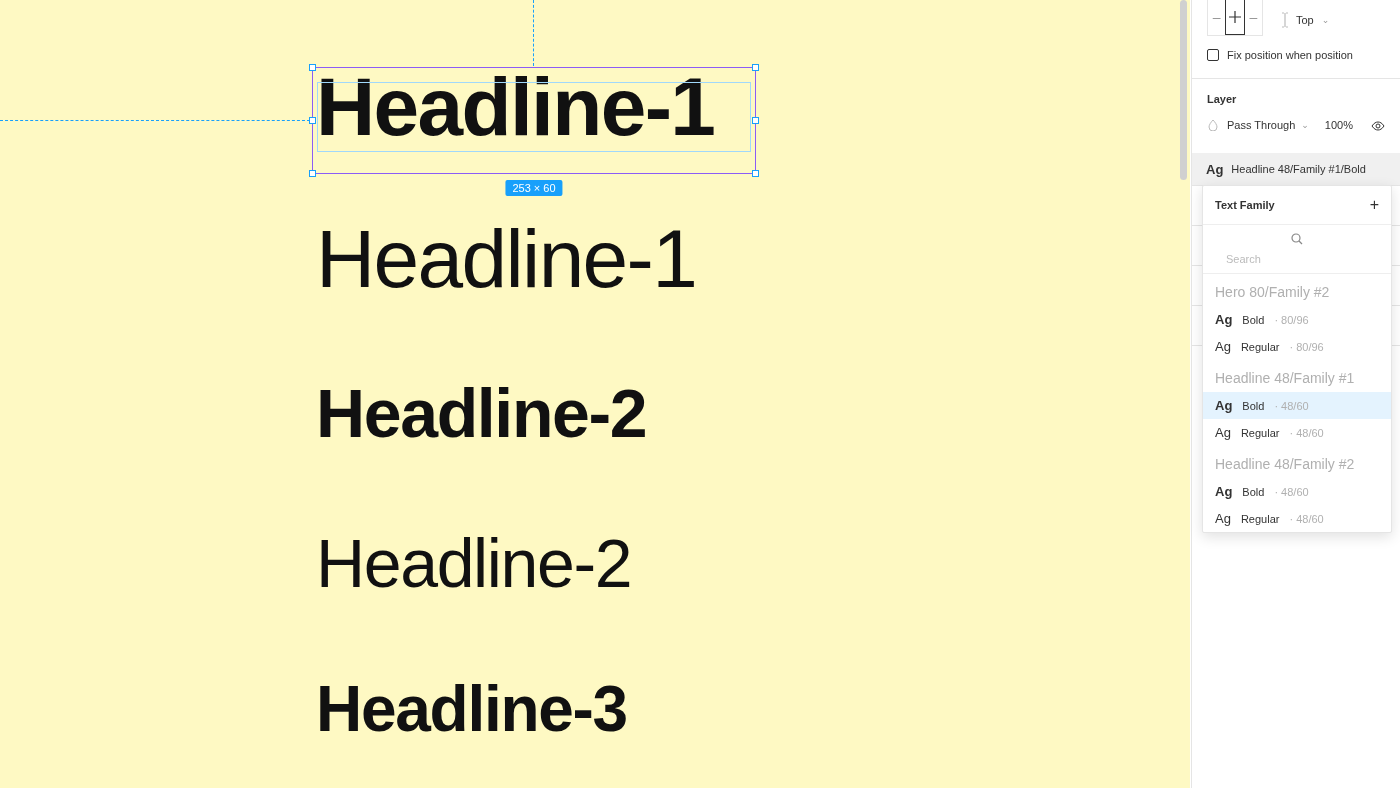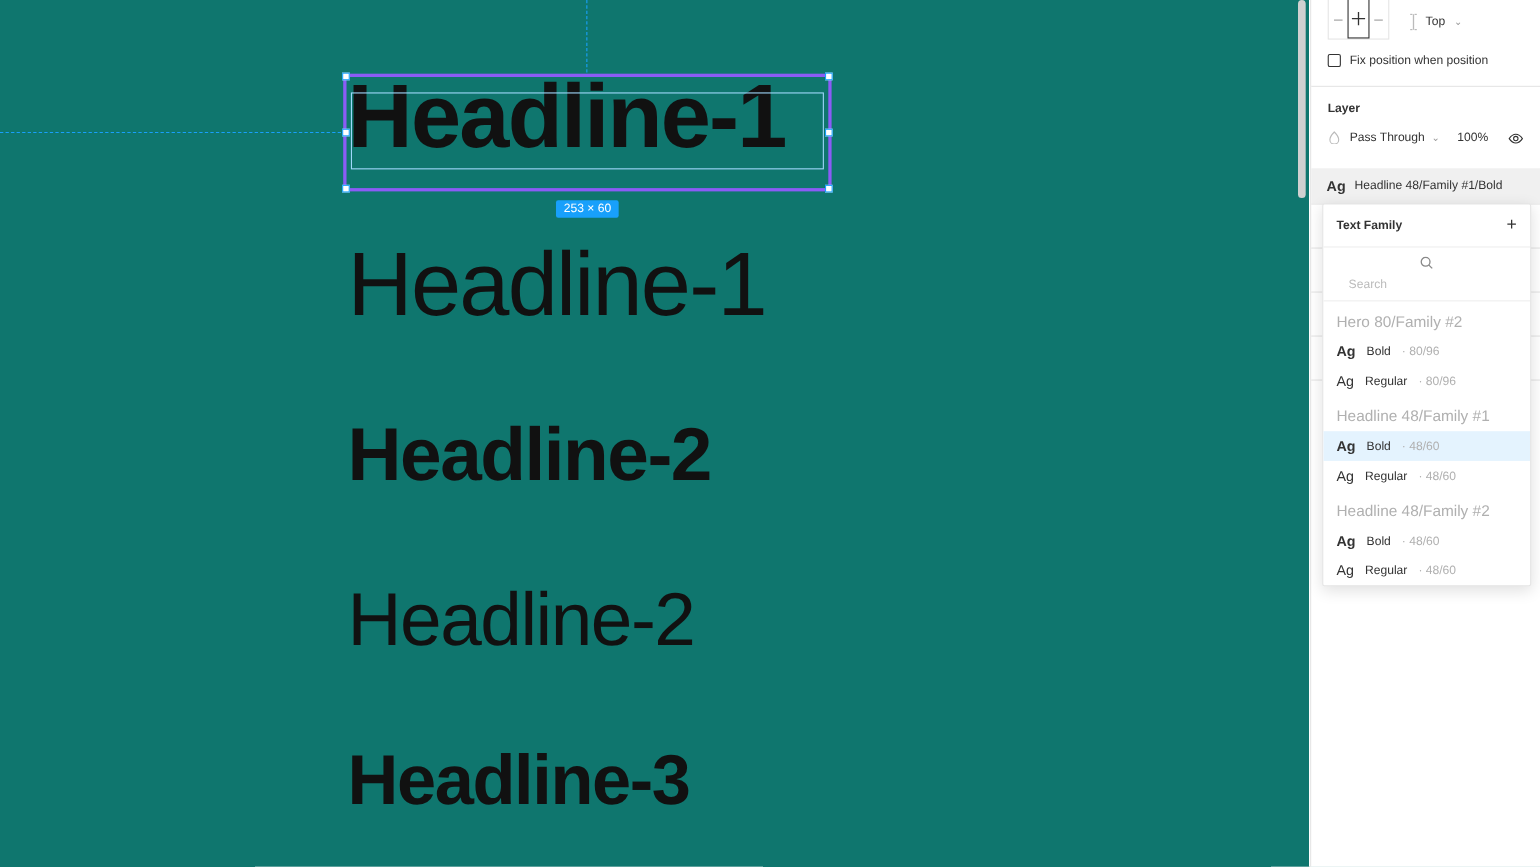--- a/index.html
+++ b/index.html
@@ -13,21 +13,21 @@
   color: #333;
 }
 
 
 .canvas {
   position: absolute;
   left: 0;
   top: 0;
   width: 1190px;
   height: 788px;
-  background: #0f766e;
+  background: #fef9c3;
 }
 
 .guide-v {
   position: absolute;
   left: 533px;
   top: 0;
   height: 66px;
   width: 0;
   border-left: 1px dashed #18a0fb;
 }
@@ -39,21 +39,21 @@
   height: 0;
   border-top: 1px dashed #18a0fb;
 }
 
 .selection-box {
   position: absolute;
   left: 312px;
   top: 67px;
   width: 444px;
   height: 107px;
-  border: 3px solid #8b5cf6;
+  border: 1px solid #8b5cf6;
 }
 .selection-inner {
   position: absolute;
   left: 4px;
   top: 14px;
   right: 4px;
   height: 70px;
   border: 1px solid #a0d8fb;
   
 }

